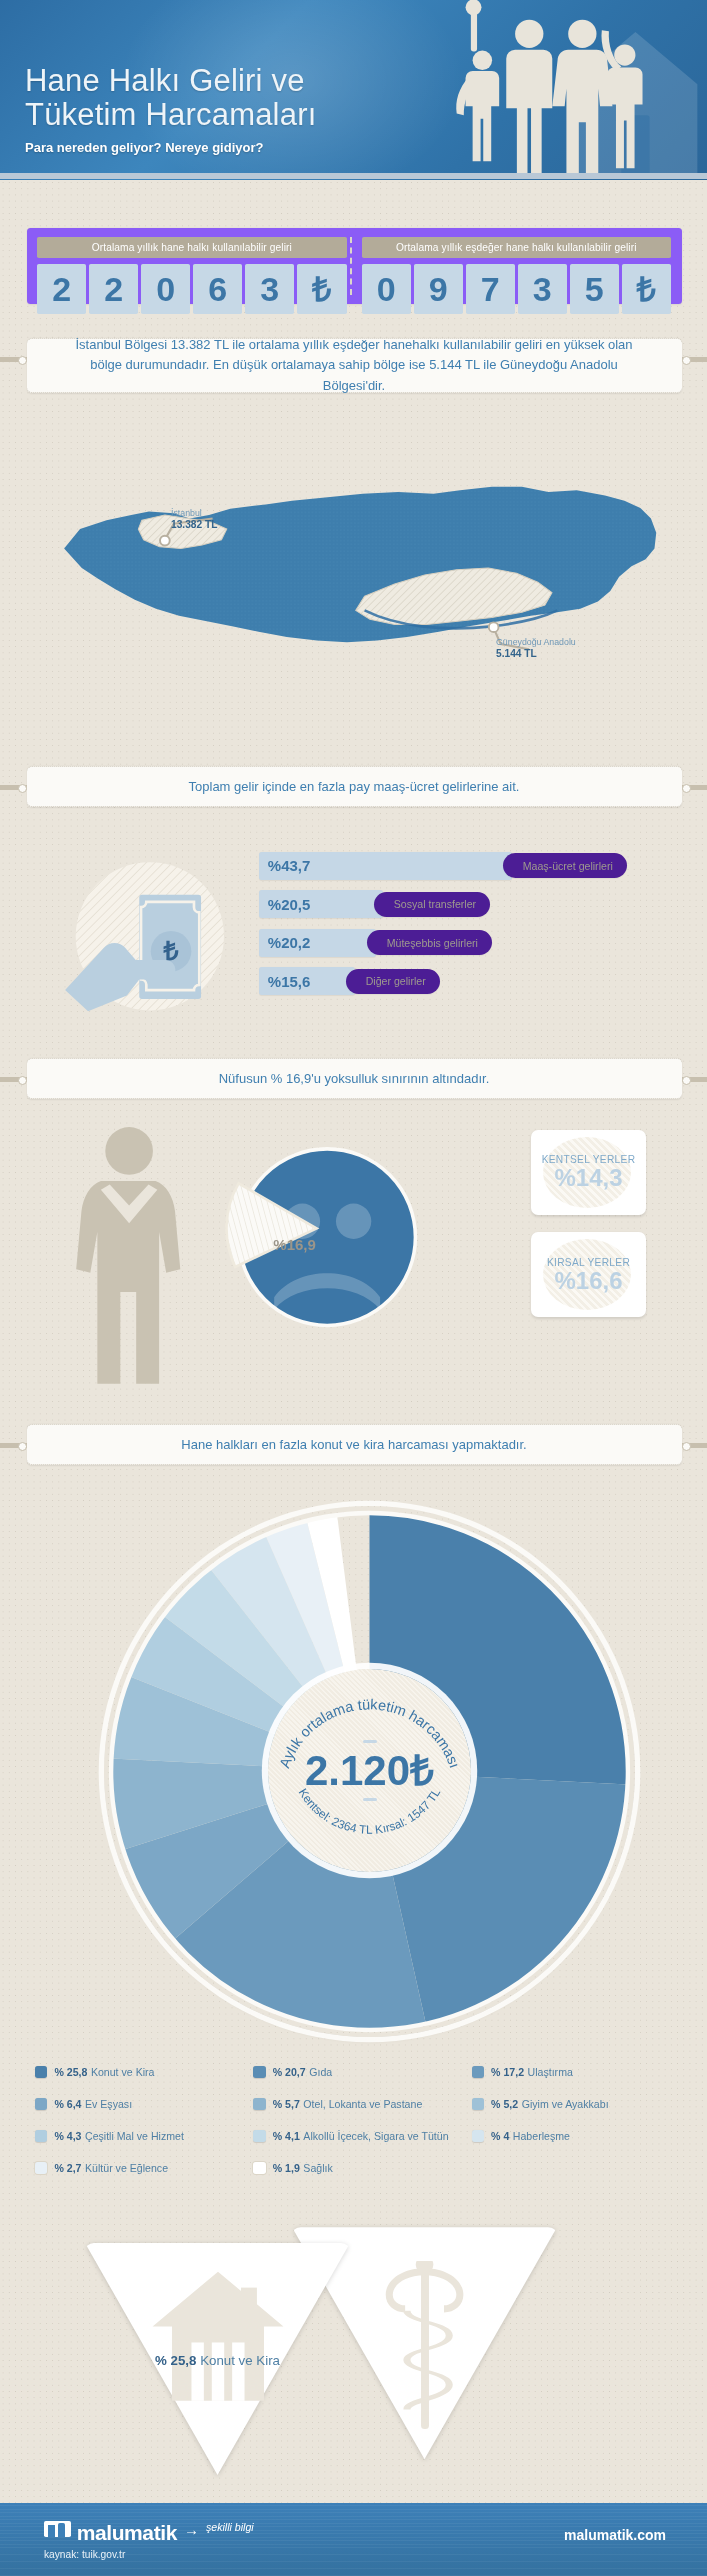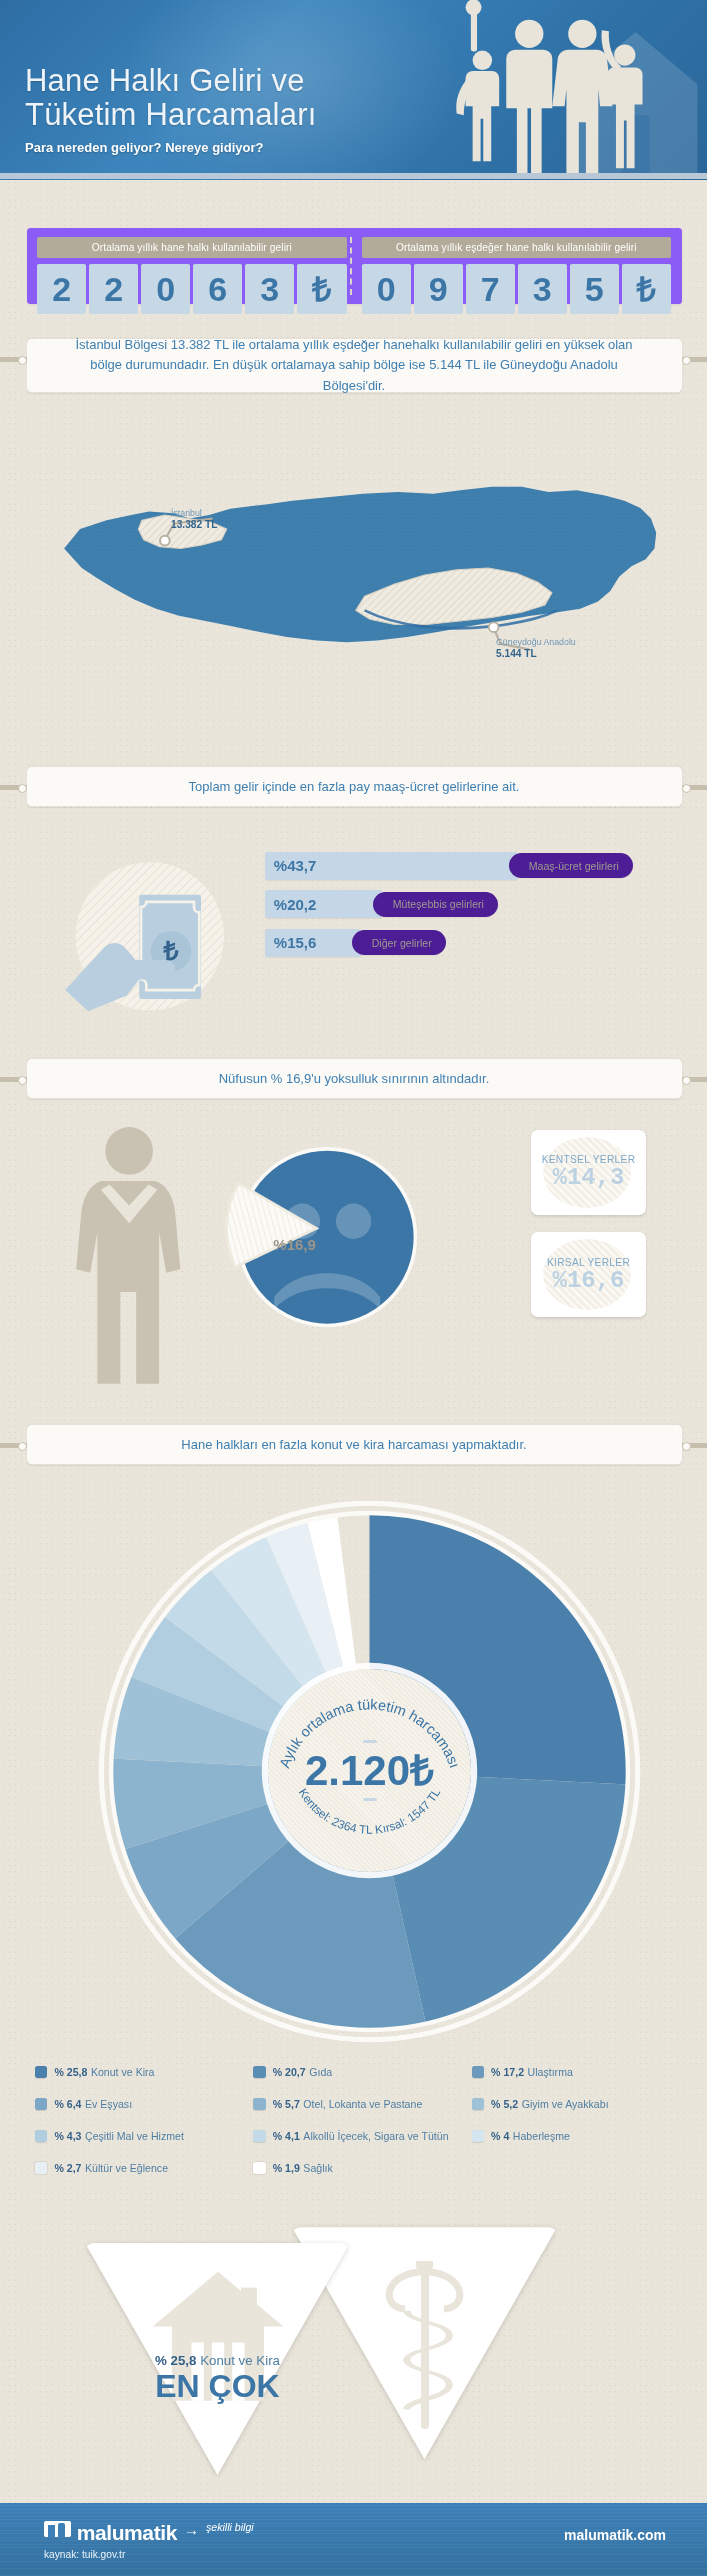--- a/index.html
+++ b/index.html
@@ -64,41 +64,41 @@
   .inc-divider { width:8px; margin:0 3.5px; border-left:2.7px dashed #ddd7c9; }
 
   
   .map-area { position:absolute; left:0; top:416px; width:708px; height:327px; }
   .map-label { position:absolute; font-size:8.8px; color:#6f98b7; line-height:1.25; }
   .map-label b { display:block; font-size:10.2px; color:#33648c; }
 
   
   .src-section { position:absolute; left:0; top:832px; width:708px; height:203px; }
   .src-icon { position:absolute; left:51px; top:19.5px; width:203px; height:165px; }
-  .bars { position:absolute; left:265px; top:19.5px; width:416px; }
+  .bars { position:absolute; left:259px; top:19.5px; width:416px; }
   .bar-row { position:relative; height:28px; margin-bottom:10.6px; display:flex; align-items:center; }
   .bar-fill { height:28px; background:#c5d7e6; border-radius:2.7px;
     display:flex; align-items:center; box-shadow:0 0.9px 0.9px rgba(0,0,0,.06);}
   .bar-pct { font-size:15px; font-weight:bold; color:#3c76a6; padding-left:8.8px; }
   .bar-tag { margin-left:-8.8px; height:25px; background:#4c1d95; border-radius:12.4px;
     display:flex; align-items:center; padding:0 14px 0 19.5px; font-size:10.6px;
     color:#9a9punkt; color:#9e9a8e; box-shadow:0 0.9px 0.9px rgba(0,0,0,.05); }
 
   
   .pov-section { position:absolute; left:0; top:1110px; width:708px; height:292px; }
   .pov-man { position:absolute; left:55px; top:8.8px; }
   .pov-pie { position:absolute; left:223px; top:23px; width:203px; height:203px; }
   .pov-cards { position:absolute; left:531px; top:19.5px; width:115px; }
   .pov-card { width:115px; height:85px; background:#fff; border-radius:7px; margin-bottom:17.7px;
     box-shadow:0 1.8px 2.7px rgba(0,0,0,.1); position:relative; overflow:hidden;
     display:flex; flex-direction:column; align-items:center; justify-content:center;}
   .pov-card .hatch { position:absolute; left:12.4px; top:7px; width:88px; height:71px;
     border-radius:50%; background:repeating-linear-gradient(45deg,#f3efe6 0 2.7px,#fbf9f4 2.7px 5.3px); }
   .pov-card .ttl { position:relative; font-size:10.2px; color:#7fa9c9; letter-spacing:0.3px; }
-  .pov-card .val { position:relative; font-size:24px; font-weight:bold; color:#bcd2e3; line-height:1.05;font-family:Liberation Mono, monospace;}
+  .pov-card .val { position:relative; font-size:24px; font-weight:bold; color:#bcd2e3; line-height:1.05;}
 
   
   .donut-section { position:absolute; left:0; top:1495px; width:708px; height:566px; }
   .donut { position:absolute; left:104px; top:10.6px; width:531px; height:531px;
     border-radius:50%; box-shadow:0 0 0 5.3px #fbfaf7, 0 2.7px 5.3px rgba(0,0,0,.12); }
   .donut-hub { position:absolute; left:88px; top:88px; width:203px; height:203px; border-radius:50%;
     background:repeating-linear-gradient(45deg,#f1ece2 0 1.8px,#f7f4ed 1.8px 3.5px);
     box-shadow:0 0 0 6.2px rgba(255,255,255,.92);
     display:flex; flex-direction:column; align-items:center; justify-content:center; }
   .hub-amount { font-size:42px; font-weight:bold; color:#3c76a6; line-height:1; }
@@ -284,20 +284,26 @@
   </svg>
 
   <div class="bars">
     <div class="bar-row">
       <div class="bar-fill" style="width:253px;">
         <span class="bar-pct">%43,7</span>
       </div>
       <div class="bar-tag">Maaş-ücret gelirleri</div>
     </div>
     <div class="bar-row">
+      <div class="bar-fill" style="width:124px;">
+        <span class="bar-pct">%20,5</span>
+      </div>
+      <div class="bar-tag">Sosyal transferler</div>
+    </div>
+    <div class="bar-row">
       <div class="bar-fill" style="width:117px;">
         <span class="bar-pct">%20,2</span>
       </div>
       <div class="bar-tag">Müteşebbis gelirleri</div>
     </div>
     <div class="bar-row">
       <div class="bar-fill" style="width:96px;">
         <span class="bar-pct">%15,6</span>
       </div>
       <div class="bar-tag">Diğer gelirler</div>
@@ -497,21 +503,20 @@
       <rect x="48" y="84" width="14" height="66"></rect>
       <rect x="71" y="84" width="14" height="66"></rect>
       <rect x="94" y="84" width="14" height="66"></rect>
     </g>
   </svg>
   <div class="ex-txt" style="left:85px;top:124px;width:265px;">
     <div class="ex-sub">
       <b>% 25,8</b>
       <span>Konut ve Kira</span>
     </div>
-    <div class="ex-big" style="margin-top:1.8px;">EN ÇOK</div>
   </div>
 </div>
 
 <div class="footer">
   <div class="brand">
     <span class="brand-mark"></span>
     <span class="brand-name">malumatik</span>
     <span class="brand-arrow">→</span>
     <span class="brand-tag">şekilli bilgi</span>
   </div>

